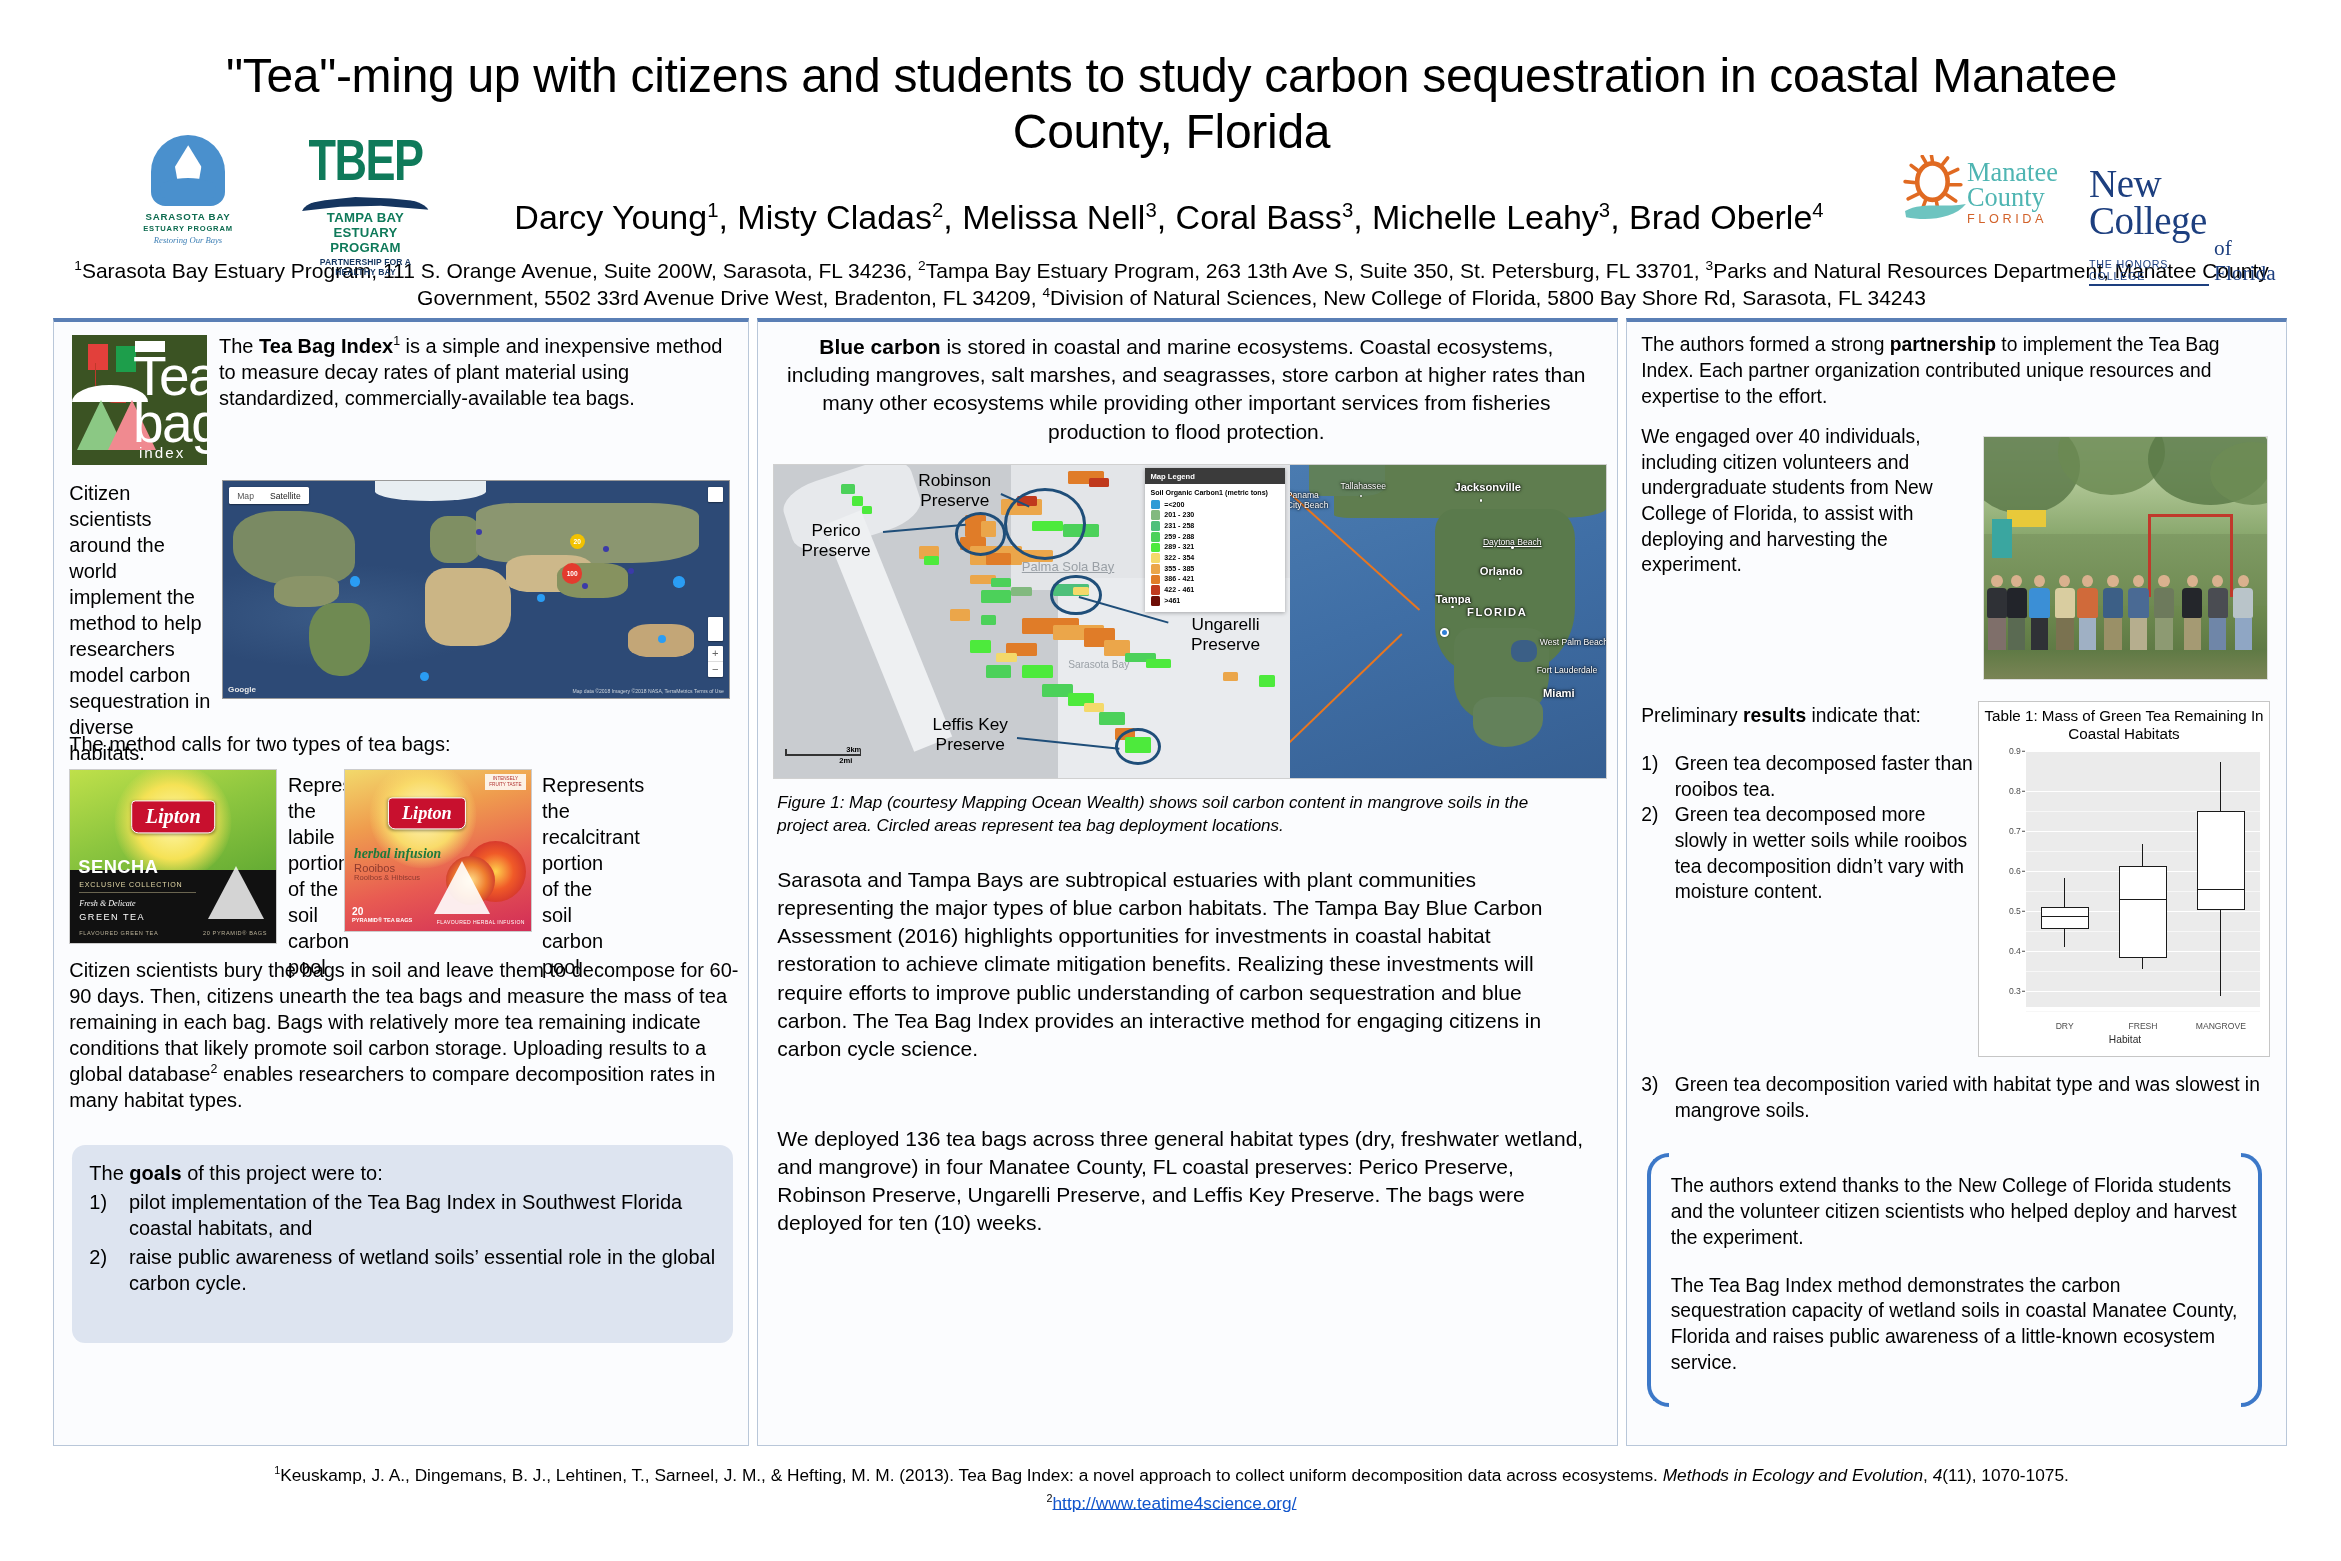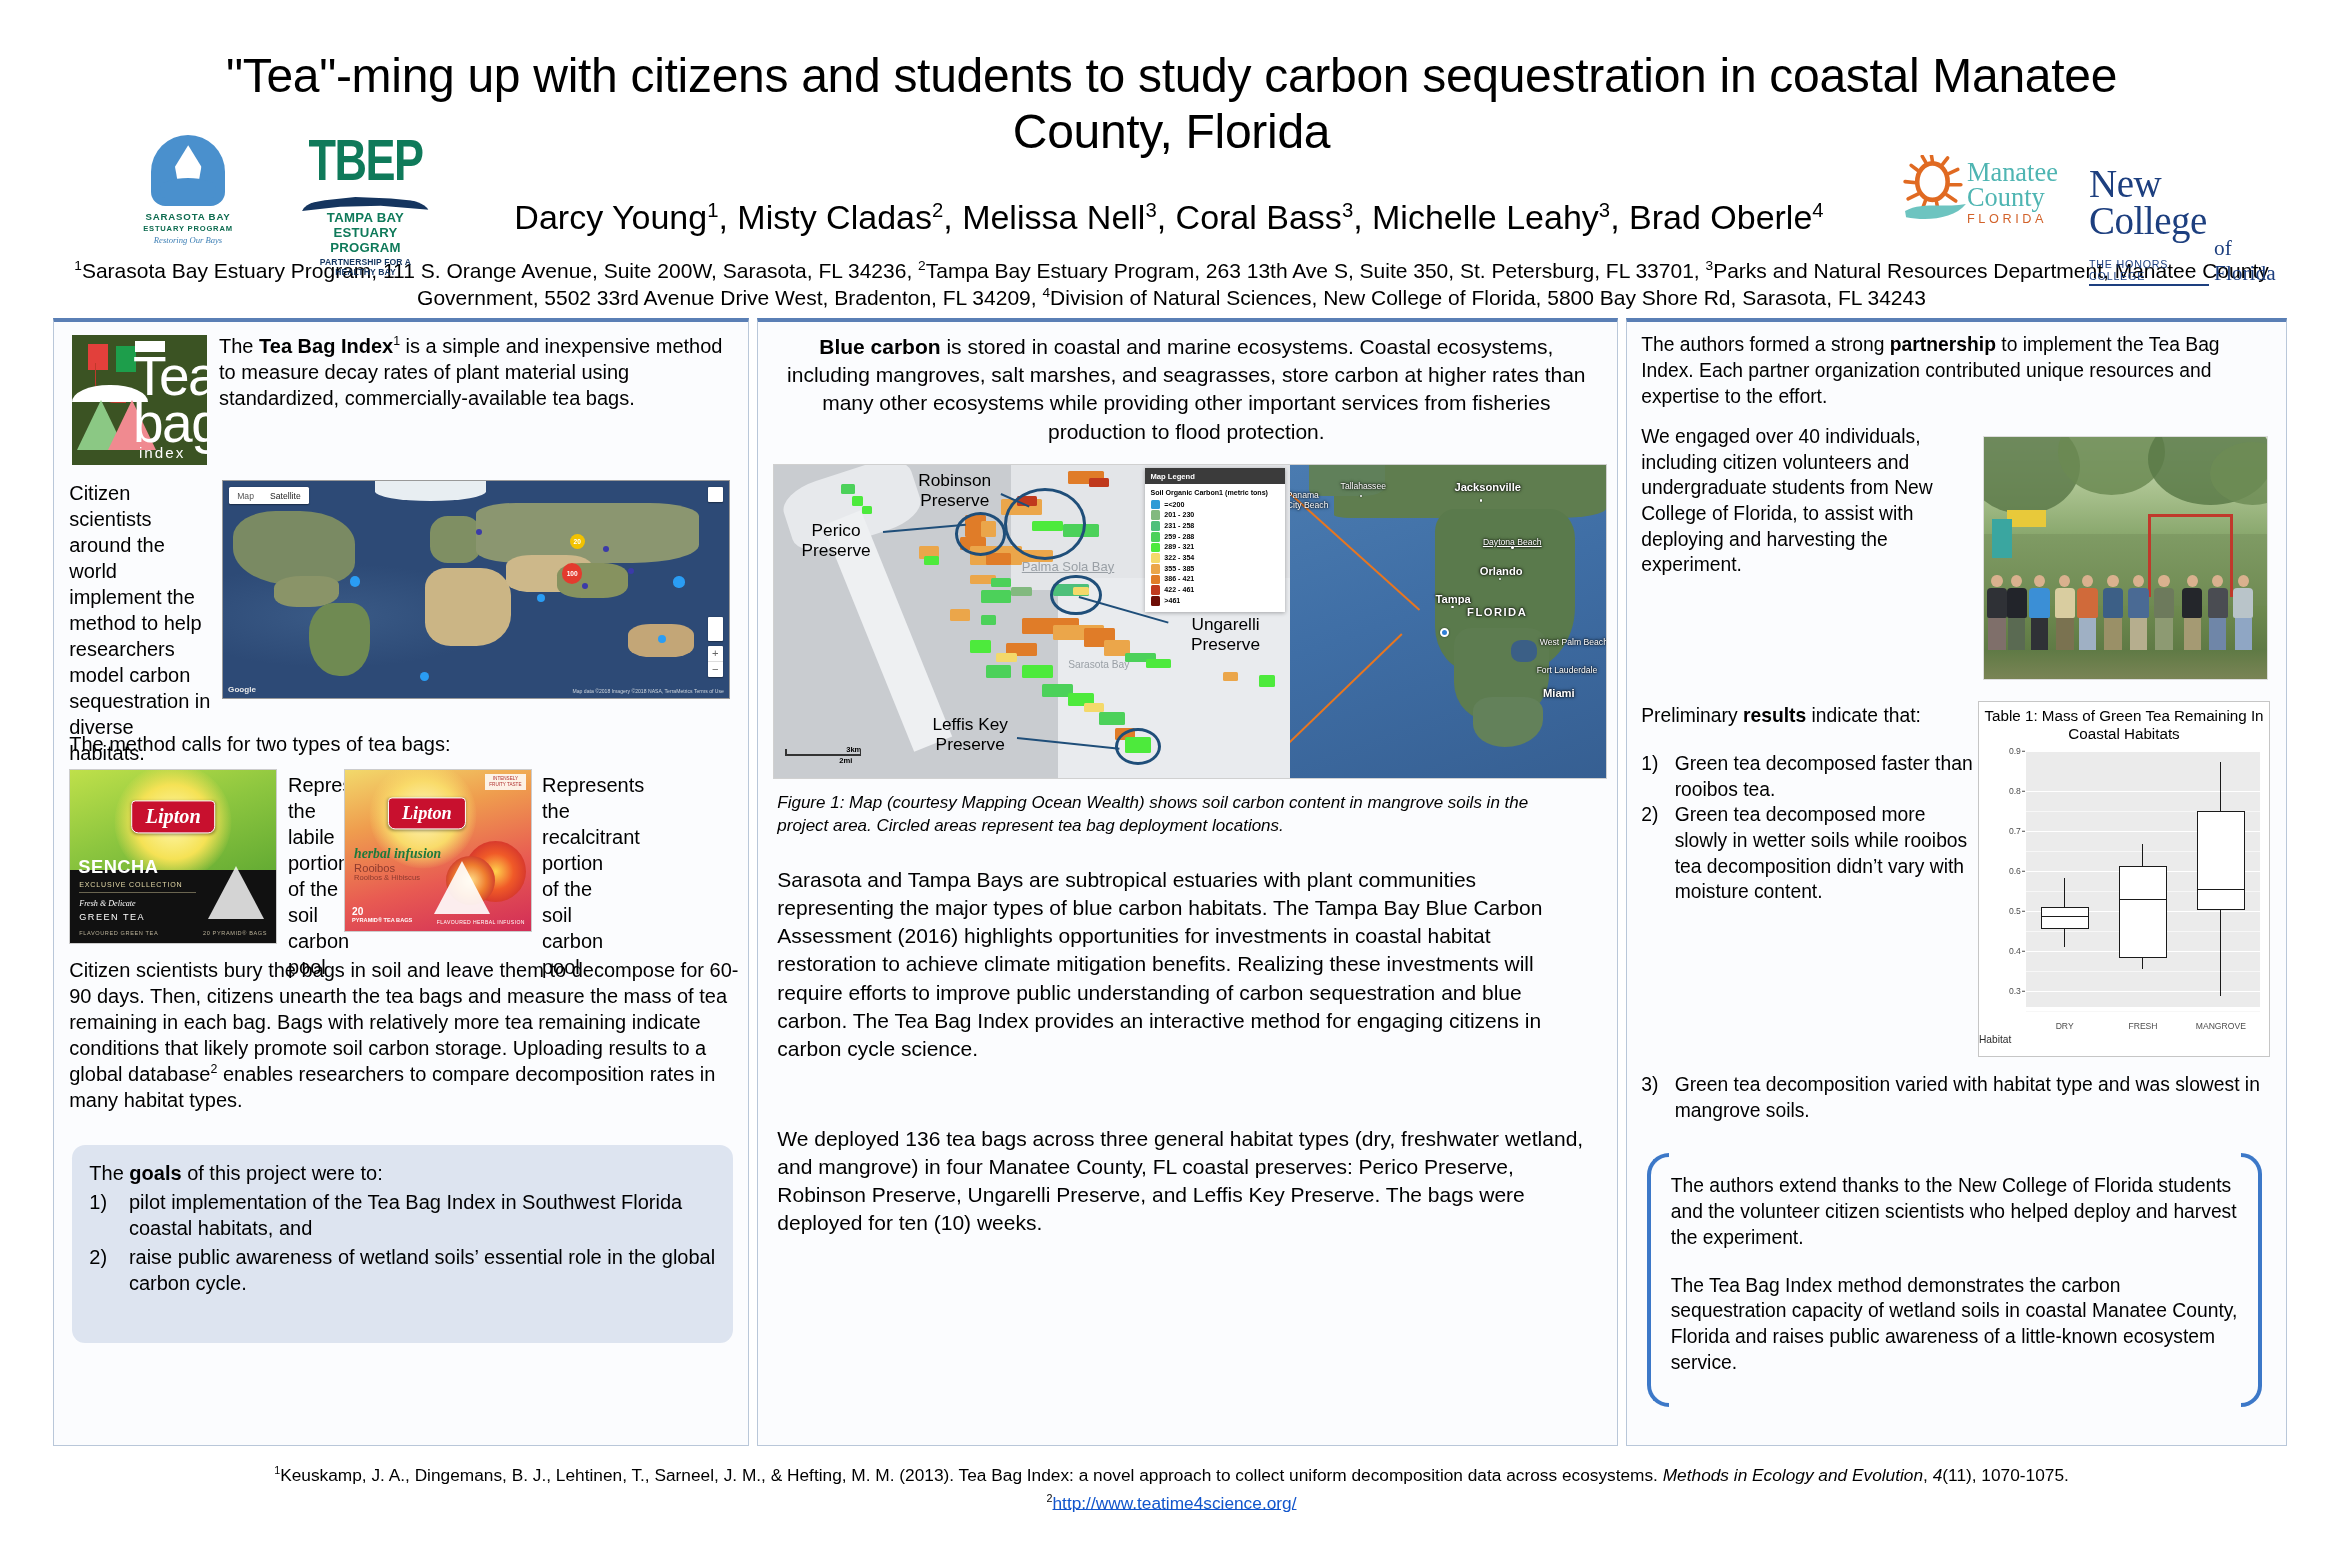--- a/index.html
+++ b/index.html
@@ -276,21 +276,21 @@
   .ch-plot { position: absolute; left: 47px; top: 7.1px; right: 11.2px; bottom: 42px;
              background: #ebebeb; }
   .grid-maj { position: absolute; left: 0; right: 0; height: 1px; background: #fff; }
   .grid-min { position: absolute; left: 0; right: 0; height: 0.5px; background: #f7f7f7; }
   .ytick { position: absolute; right: 100%; transform: translateY(-50%); padding-right: 5.1px;
            font-size: 8.6px; color: #4d4d4d; white-space: nowrap; text-align: center; }
   .ytick::after { content: ""; position: absolute; right: 1px; top: 50%; transform: translateY(-50%);
                   width: 3px; height: 0.5px; background: #4d4d4d; }
   .ylab { position: absolute; left: 7.1px; top: 50%; transform: translateY(-50%) rotate(-90deg);
           transform-origin: center; font-size: 9.7px; color: #2b2b2b; white-space: nowrap; }
-  .xlab { position: absolute; left: 0; right: 0; bottom: 4.1px; text-align: left;
+  .xlab { position: absolute; left: 0; right: 0; bottom: 4.1px; text-align: center;
           font-size: 10.2px; color: #2b2b2b; }
   .xtick { position: absolute; bottom: 18.3px; transform: translateX(-50%); font-size: 8.6px; color: #4d4d4d; }
   .bx { position: absolute; }
   .bx-box { position: absolute; background: #fff; border: 1px solid #1a1a1a; }
   .bx-med { position: absolute; background: #1a1a1a; height: 1.5px; }
   .bx-wh  { position: absolute; background: #1a1a1a; width: 1px; }
 
   .photo { position: relative; width: 100%; height: 100%; overflow: hidden;
            background: linear-gradient(180deg,#9fb27f 0%,#7e9a63 42%,#6f8a52 70%,#7a8f5e 100%);
            border: 0.5px solid #ddd; }

